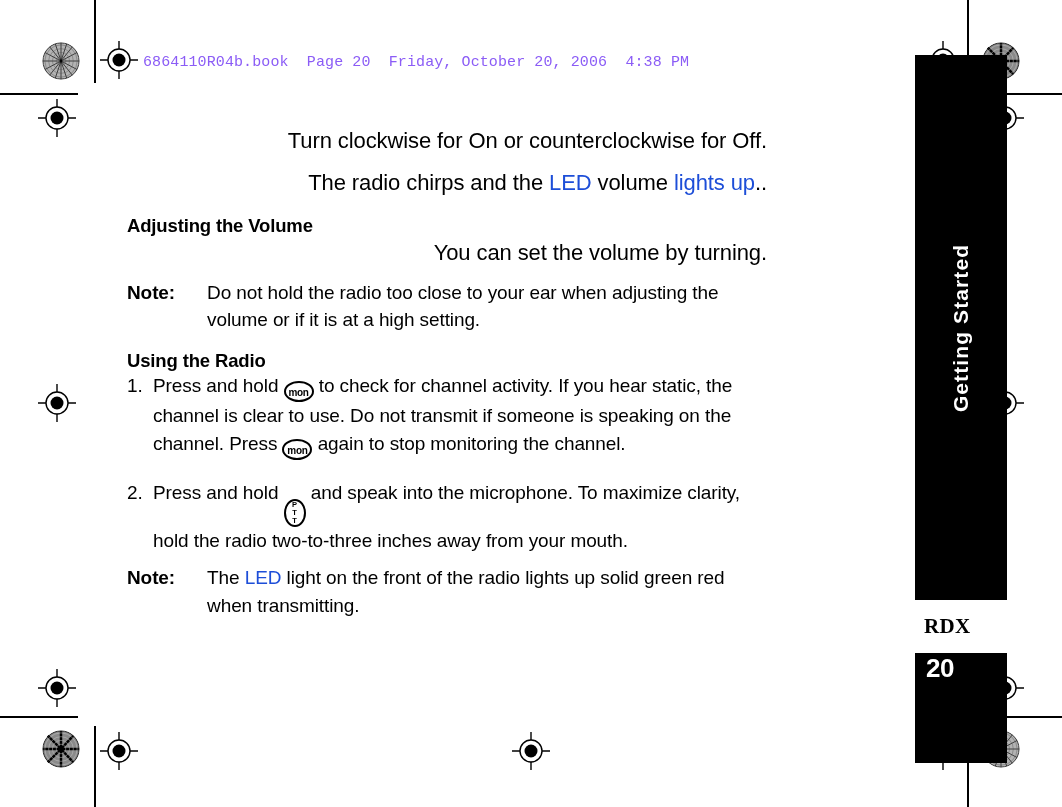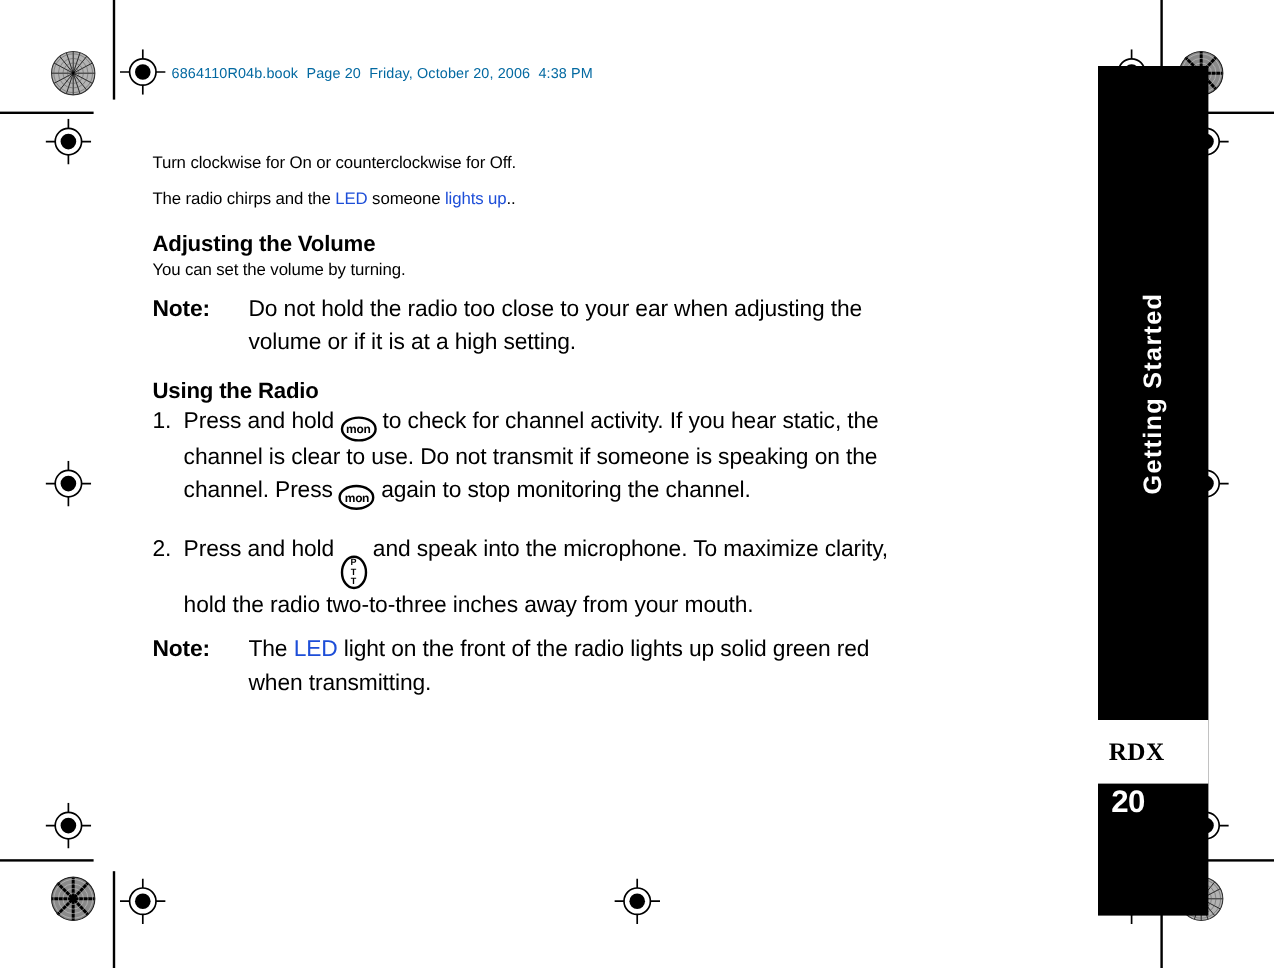--- a/index.html
+++ b/index.html
@@ -38,47 +38,48 @@
     border-radius: 50%;
     overflow: hidden;
   }
   .rosette svg { display: block; }
 
   
   .file-header {
     position: absolute;
     left: 143px;
     top: 54px;
-    font-family: Liberation Sans, sans-serif;
-    font-size: 12px;
-    color: #0369a1;
+    font-family: Liberation Mono, monospace;
+    font-size: 15px;
+    color: #8b5cf6;
     white-space: pre;
     letter-spacing: 0.1px;
   }
 
   
   .content {
     position: absolute;
     left: 127px;
     top: 125px;
     width: 640px;
     color: #000000;
   }
   .h-sub {
     font-size: 18.5px;
     font-weight: bold;
     line-height: 1.15;
     margin: 0 0 1px 0;
     letter-spacing: -0.15px;
   }
   .para {
-    font-size: 14px;
+    font-size: 22px;
     line-height: 1.45;
     margin: 0;
     letter-spacing: -0.1px;
+    text-align: right;
   }
   .gap-sm { height: 10px; }
   .gap-md { height: 16px; }
   .gap-lg { height: 19px; }
 
   .red { color: #1d4ed8; }
 
   
   .note {
     display: flex;
@@ -414,21 +415,21 @@
       <circle cx="20" cy="20" r="19" fill="none" stroke="#333" stroke-width="1"></circle>
     </svg>
   </div>
 
   <div class="file-header">6864110R04b.book  Page 20  Friday, October 20, 2006  4:38 PM</div>
 
   <div class="content">
 
     <p class="para">Turn clockwise for On or counterclockwise for Off.</p>
     <div class="gap-sm"></div>
-    <p class="para"><span>The radio chirps and the </span><span class="red">LED</span><span> someone </span><span class="red">lights up</span><span>..</span></p>
+    <p class="para"><span>The radio chirps and the </span><span class="red">LED</span><span> volume </span><span class="red">lights up</span><span>..</span></p>
 
     <div class="gap-md"></div>
 
     <h2 class="h-sub">Adjusting the Volume</h2>
     <p class="para">You can set the volume by turning.</p>
     <div class="gap-sm"></div>
     <div class="note">
       <span class="note-label">Note:</span>
       <span class="note-body">Do not hold the radio too close to your ear when adjusting the volume or if it is at a high setting.</span>
     </div>

